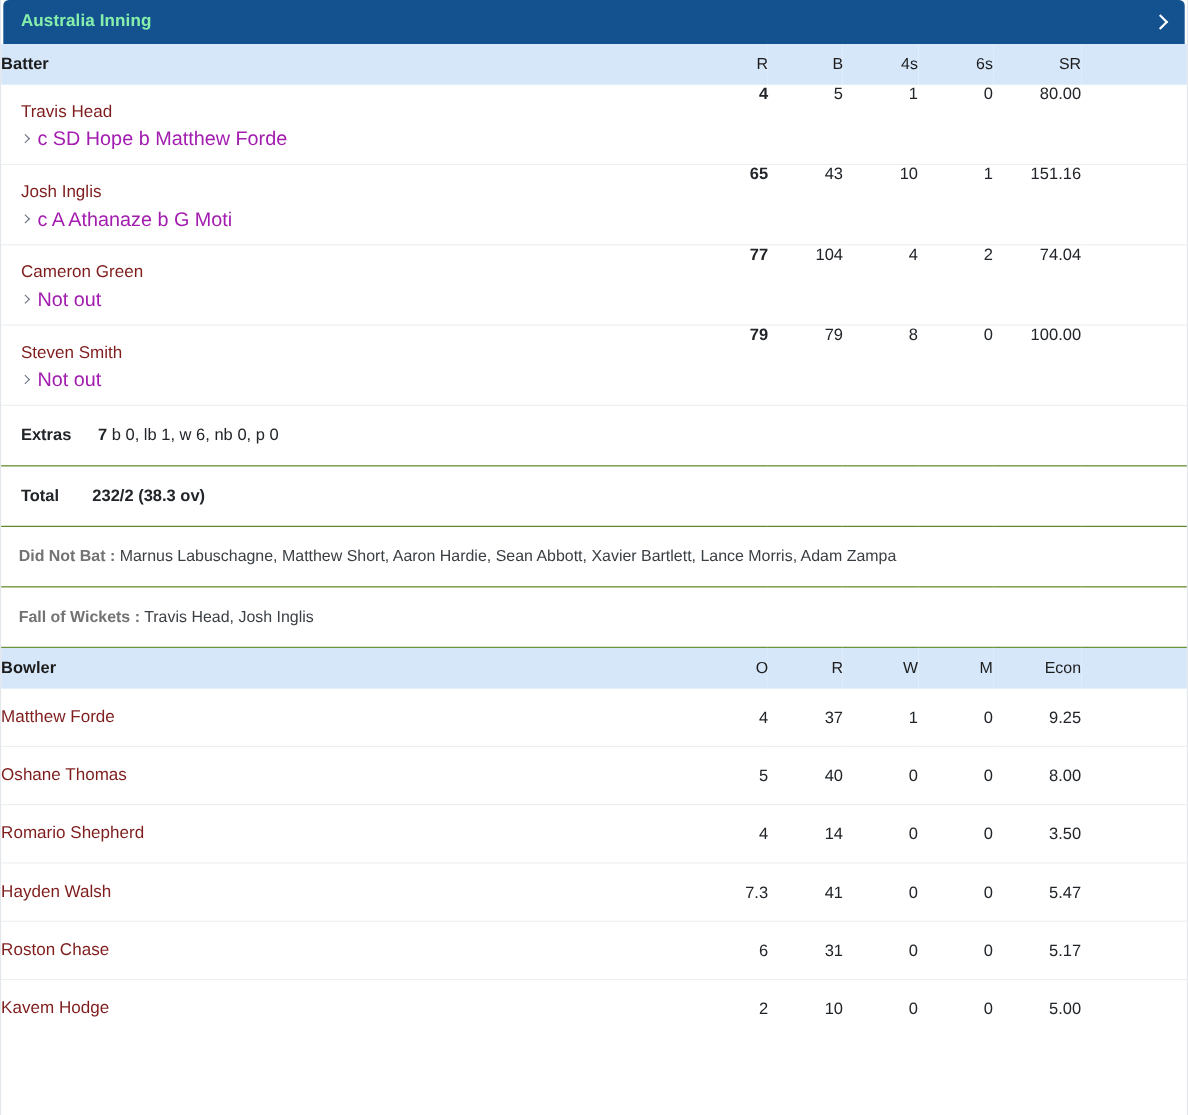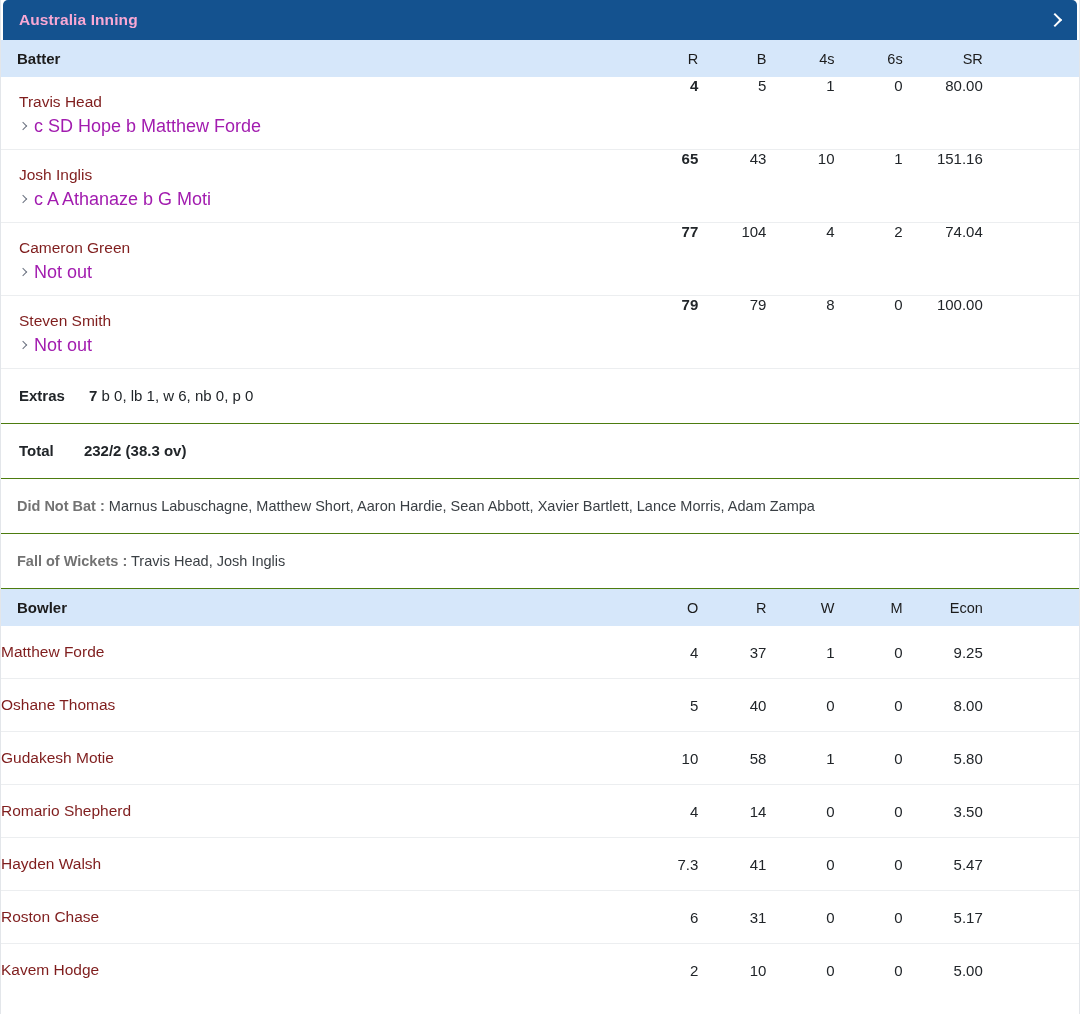--- a/index.html
+++ b/index.html
@@ -26,21 +26,21 @@
     border-right: 1px solid #e3e6ea;
     overflow: hidden;
   }
 
   
   .inning-header {
     display: flex;
     align-items: center;
     justify-content: space-between;
     background: #14528f;
-    color: #f9a8d4;
+    color: #86efac;
     height: 40px;
     padding: 0 14px 0 16px;
     box-sizing: border-box;
     border-radius: 5px 5px 0 0;
     margin: 0 2px;
   }
   .inning-title {
     font-size: 15.5px;
     font-weight: bold;
     letter-spacing: 0.1px;
@@ -81,21 +81,20 @@
     background: #d6e7fa;
     font-size: 14.5px;
     font-weight: normal;
     color: #1c1c1c;
     height: 37px;
     padding: 0;
     vertical-align: middle;
   }
   thead.hdr th.left-h {
     text-align: left;
-    padding-left: 16px;
     font-weight: bold;
     font-size: 15px;
   }
   thead.hdr th.num-h {
     text-align: right;
   }
 
   
   tr.bat-row td {
     border-bottom: 1px solid #eceef0;
@@ -362,31 +361,20 @@
         </td>
         <td class="bowl-num">5</td>
         <td class="bowl-num">40</td>
         <td class="bowl-num">0</td>
         <td class="bowl-num">0</td>
         <td class="bowl-num">8.00</td>
         <td></td>
       </tr>
       <tr class="bowl-row">
         <td class="bowl-cell-name">
-          <span class="player-link">Gudakesh Motie</span>
-        </td>
-        <td class="bowl-num">10</td>
-        <td class="bowl-num">58</td>
-        <td class="bowl-num">1</td>
-        <td class="bowl-num">0</td>
-        <td class="bowl-num">5.80</td>
-        <td></td>
-      </tr>
-      <tr class="bowl-row">
-        <td class="bowl-cell-name">
           <span class="player-link">Romario Shepherd</span>
         </td>
         <td class="bowl-num">4</td>
         <td class="bowl-num">14</td>
         <td class="bowl-num">0</td>
         <td class="bowl-num">0</td>
         <td class="bowl-num">3.50</td>
         <td></td>
       </tr>
       <tr class="bowl-row">

